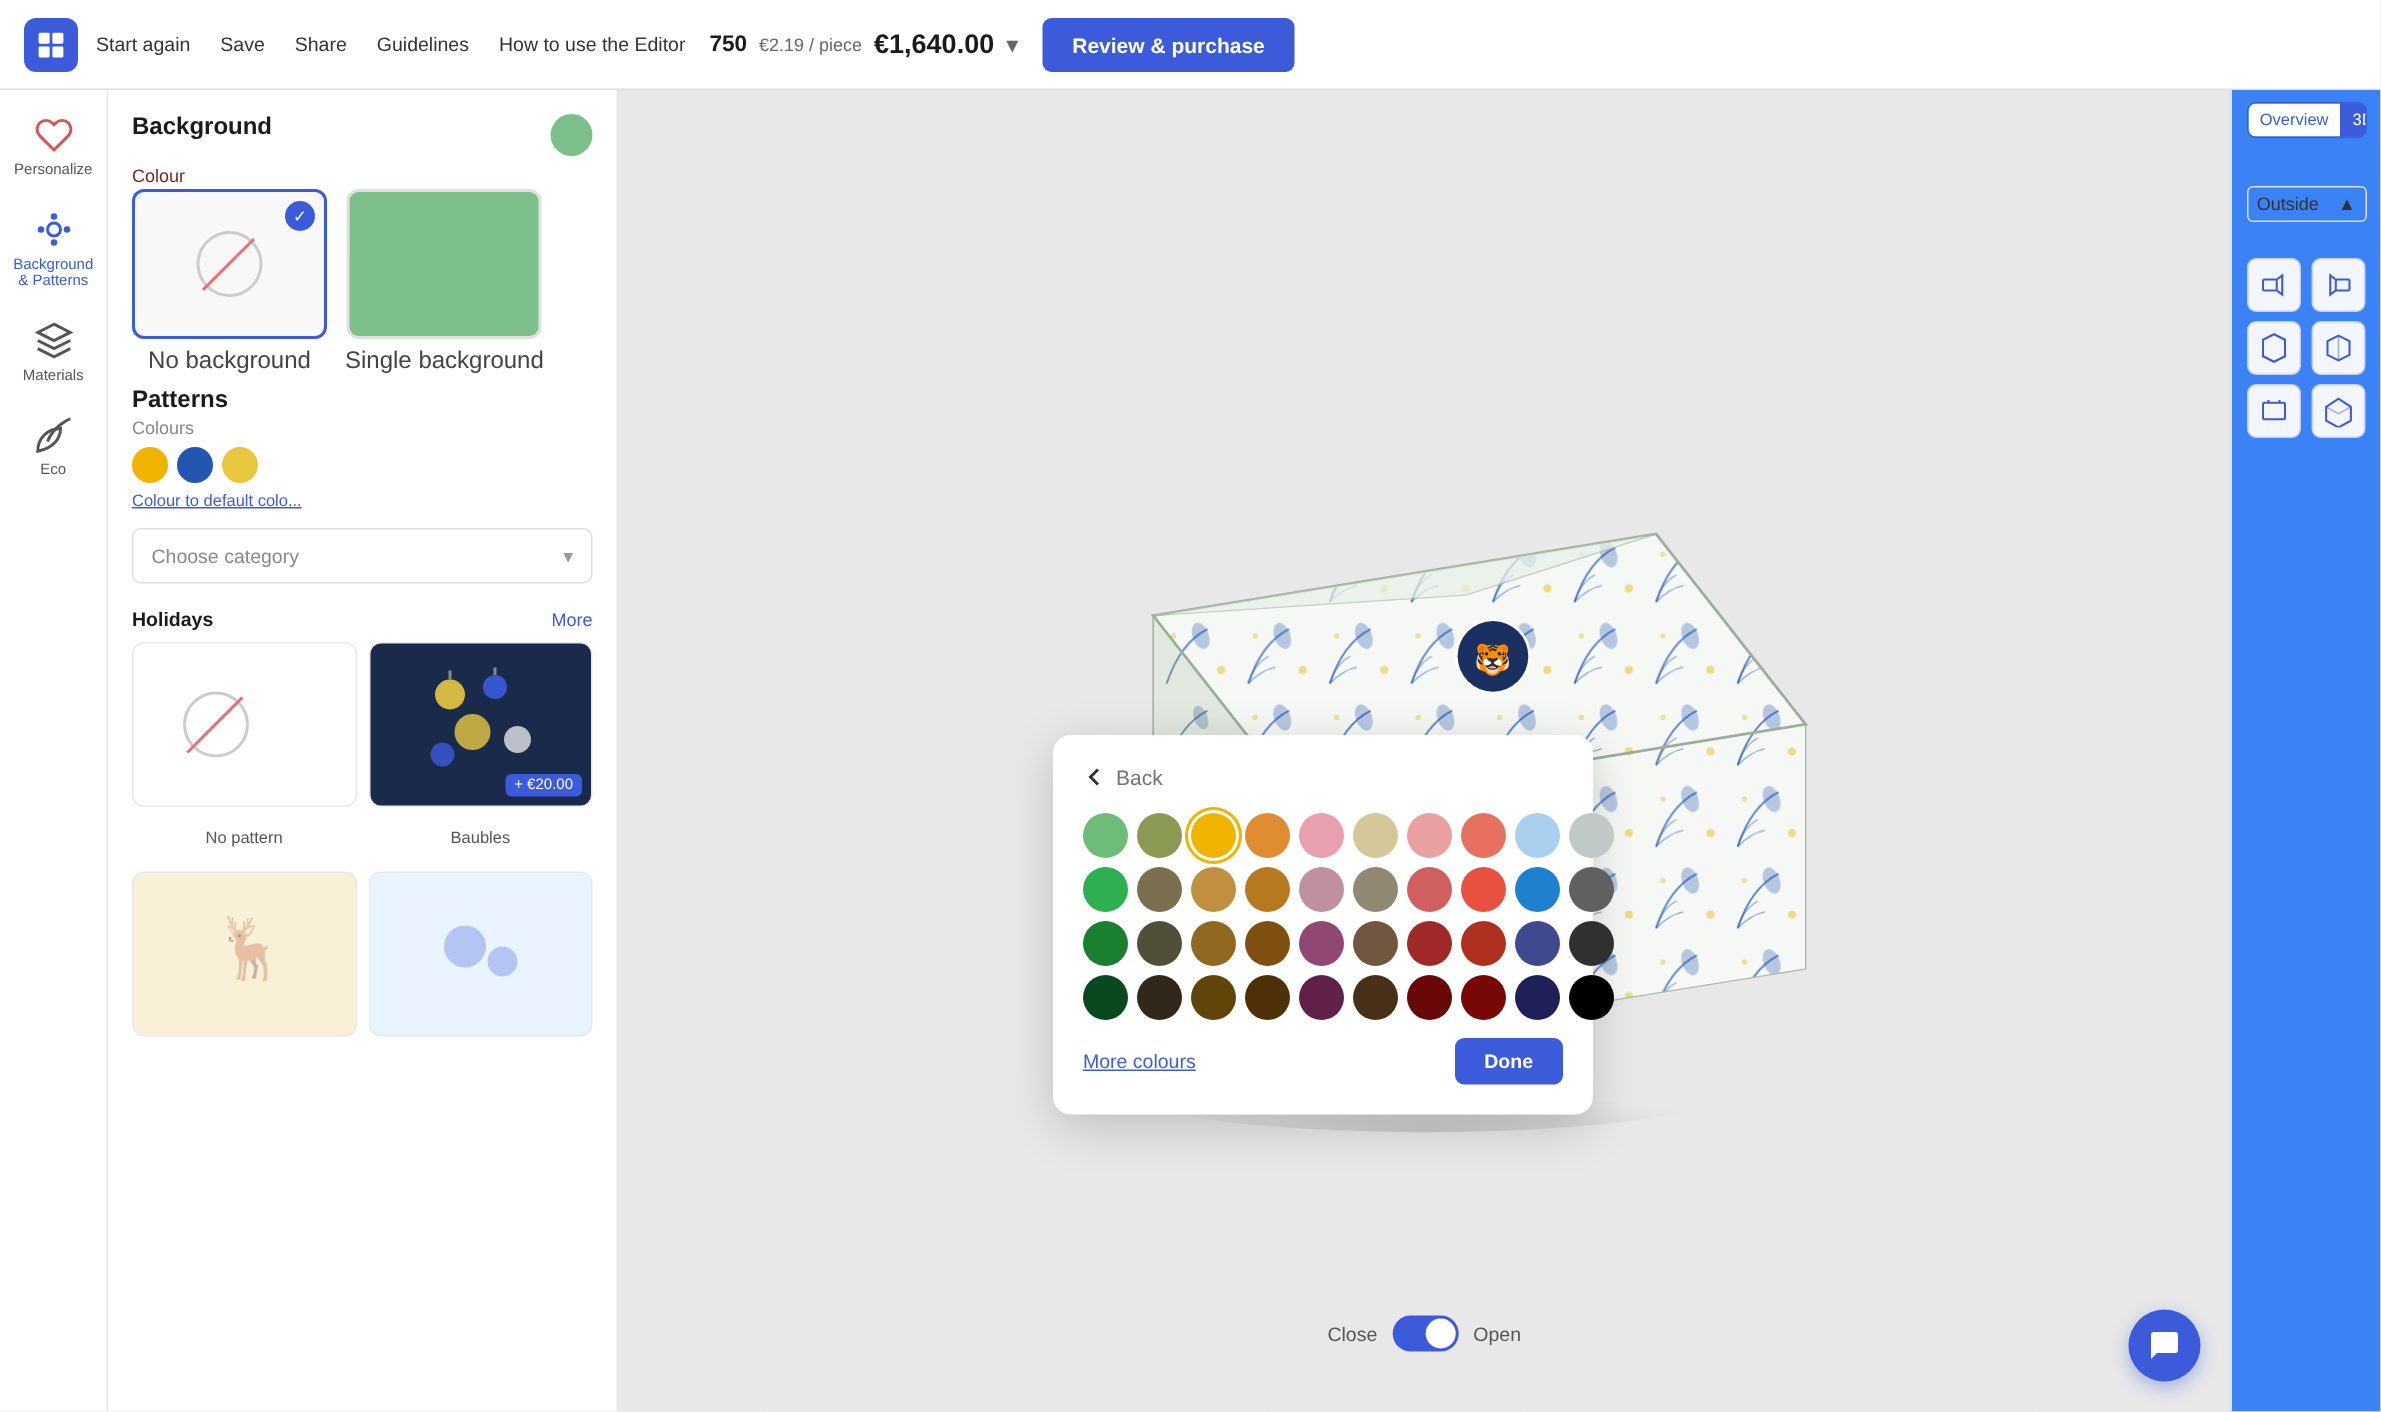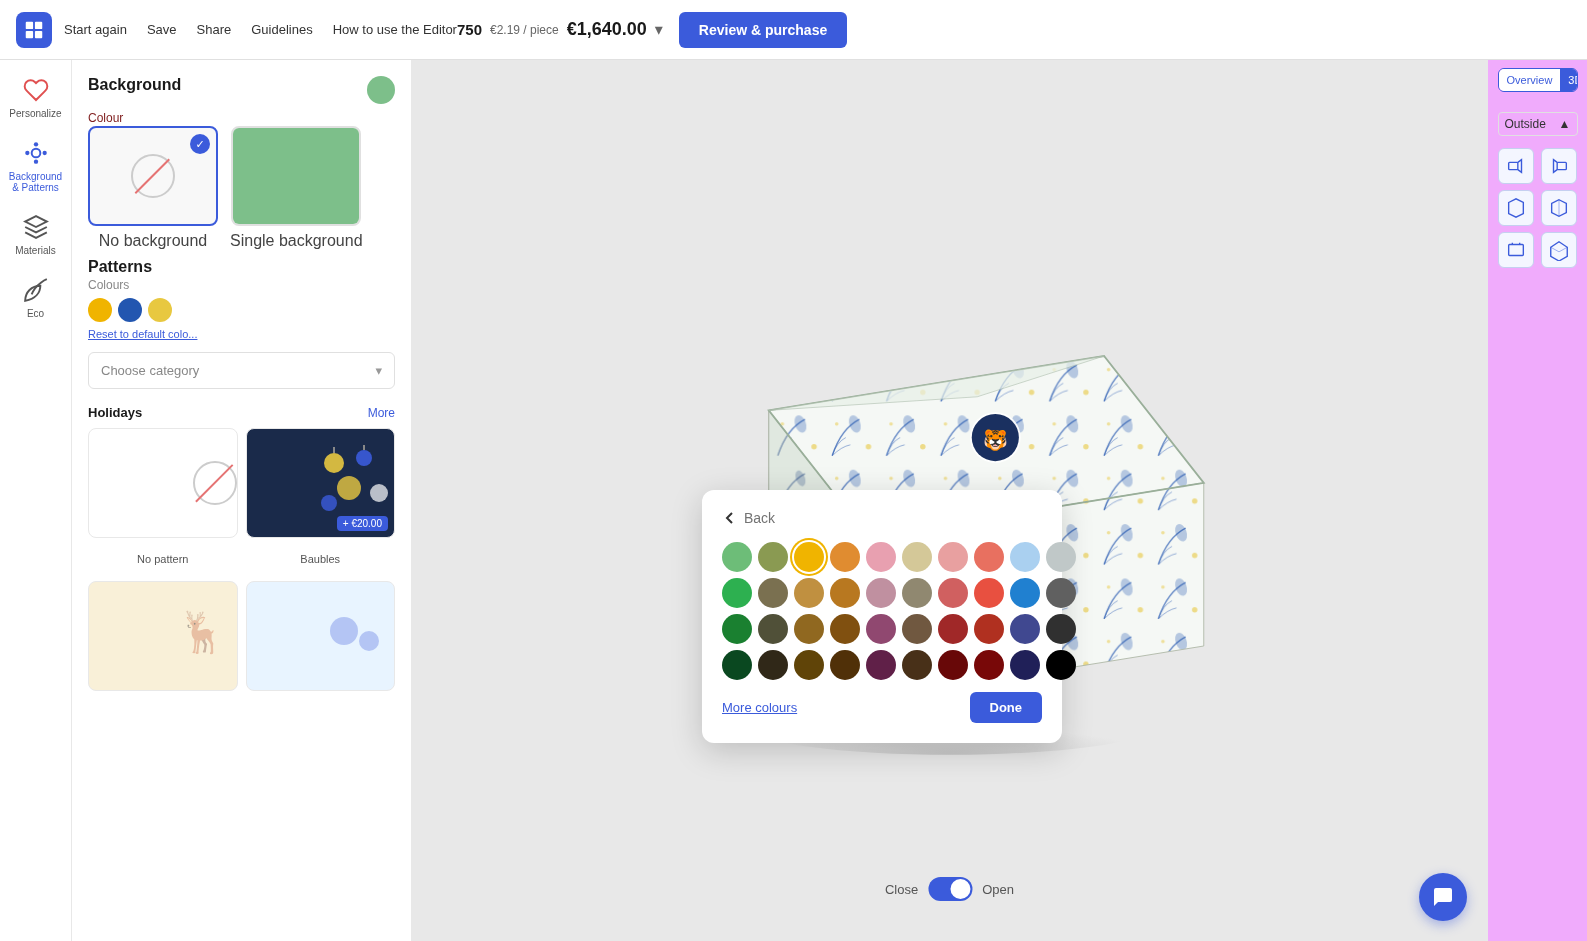--- a/index.html
+++ b/index.html
@@ -9,21 +9,21 @@
     .navbar {
       display: flex; align-items: center; background: #fff;
       border-bottom: 1px solid #e0e0e0; padding: 0 16px; height: 60px;
       flex-shrink: 0; z-index: 10;
     }
     .navbar-logo { width: 36px; height: 36px; background: #3b5bdb; border-radius: 8px; display: flex; align-items: center; justify-content: center; margin-right: 12px; flex-shrink: 0; }
     .navbar-logo svg { width: 22px; height: 22px; }
     .navbar-title { display: flex; flex-direction: column; margin-right: auto; }
     .navbar-actions { display: flex; align-items: flex-start; gap: 20px; }
     .navbar-action-link { font-size: 13px; color: #333; cursor: pointer; text-decoration: none; }
-    .navbar-price-block { display: flex; align-items: center; gap: 8px; }
+    .navbar-price-block { display: flex; align-items: center; gap: 8px; margin-left: 16px; }
     .navbar-qty { font-size: 15px; font-weight: 600; color: #1a1a1a; }
     .navbar-unit-price { font-size: 12px; color: #666; }
     .navbar-total-price { font-size: 18px; font-weight: 700; color: #1a1a1a; }
     .navbar-chevron { cursor: pointer; color: #666; }
     .btn-review { background: #3b5bdb; color: #fff; border: none; border-radius: 6px; padding: 10px 20px; font-size: 14px; font-weight: 600; cursor: pointer; margin-left: 16px; white-space: nowrap; }
 
     
     .main-layout { display: flex; flex: 1; overflow: hidden; }
 
     
@@ -89,21 +89,21 @@
 
     
     .pattern-section-header { display: flex; justify-content: space-between; align-items: center; margin-bottom: 8px; }
     .pattern-section-title { font-size: 13px; font-weight: 600; color: #1a1a1a; }
     .pattern-section-more { font-size: 12px; color: #3b5bdb; cursor: pointer; }
 
     .pattern-grid { display: grid; grid-template-columns: 1fr 1fr; gap: 8px; margin-bottom: 16px; }
     .pattern-thumb {
       border-radius: 8px; overflow: hidden; cursor: pointer;
       border: 1px solid #e8e8e8; position: relative; height: 110px;
-      background: #f8f8f8; display: flex; align-items: center; justify-content: flex-end;
+      background: #f8f8f8; display: flex; align-items: center; justify-content: flex-start; padding-left: 33px;
     }
     .pattern-thumb-label { font-size: 11px; color: #555; text-align: center; margin-top: 15px; }
     .pattern-price-badge {
       position: absolute; bottom: 6px; right: 6px;
       background: #3b5bdb; color: #fff; font-size: 10px; padding: 2px 6px;
       border-radius: 4px;
     }
 
     
     .canvas-area {
@@ -127,23 +127,23 @@
       width: 44px; height: 24px; background: #3b5bdb; border-radius: 12px;
       position: relative; cursor: pointer;
     }
     .toggle-thumb {
       position: absolute; right: 2px; top: 2px;
       width: 20px; height: 20px; background: #fff; border-radius: 50%;
     }
 
     
     .right-panel {
-      width: 100px; background: #f0abfc; border-left: 1px solid #e8e8e8;
+      width: 100px; background: #3b82f6; border-left: 1px solid #e8e8e8;
       display: flex; flex-direction: column; align-items: center;
-      padding: 8px; gap: 12px; flex-shrink: 0;
+      padding: 8px; gap: 24px; flex-shrink: 0;
     }
     .view-tabs { display: flex; gap: 0; border: 1.5px solid #3b5bdb; border-radius: 6px; overflow: hidden; margin-bottom: 8px; width: 80px; }
     .view-tab { flex: 1; padding: 5px 8px; font-size: 11px; color: #3b5bdb; text-align: center; cursor: pointer; background: #fff; }
     .view-tab.active { background: #3b5bdb; color: #fff; }
     .outside-selector {
       width: 80px; display: flex; justify-content: space-between; align-items: center;
       font-size: 12px; color: #333; padding: 4px 6px;
       border: 1px solid #e0e0e0; border-radius: 4px; cursor: pointer;
     }
     .view-angle-grid { display: grid; grid-template-columns: 1fr 1fr; gap: 6px; width: 80px; }
@@ -290,21 +290,21 @@
       </div>
 
       <div style="margin-top:8px;">
         <span class="section-title">Patterns</span>
         <div style="font-size:12px;color:#888;margin-bottom:4px;margin-top:2px;">Colours</div>
         <div class="colour-dots">
           <div class="colour-dot" style="background:#f0b400;"></div>
           <div class="colour-dot" style="background:#2256b0;"></div>
           <div class="colour-dot" style="background:#e8c840;"></div>
         </div>
-        <a class="reset-link">Reset to default colo...</a>
+        <a class="reset-link">Colour to default colo...</a>
 
         
         <div class="category-input">
           <span>Choose category</span>
           <span style="float:right;color:#999;">▾</span>
         </div>
 
         
         <div class="pattern-section-header">
           <span class="pattern-section-title">Holidays</span>

